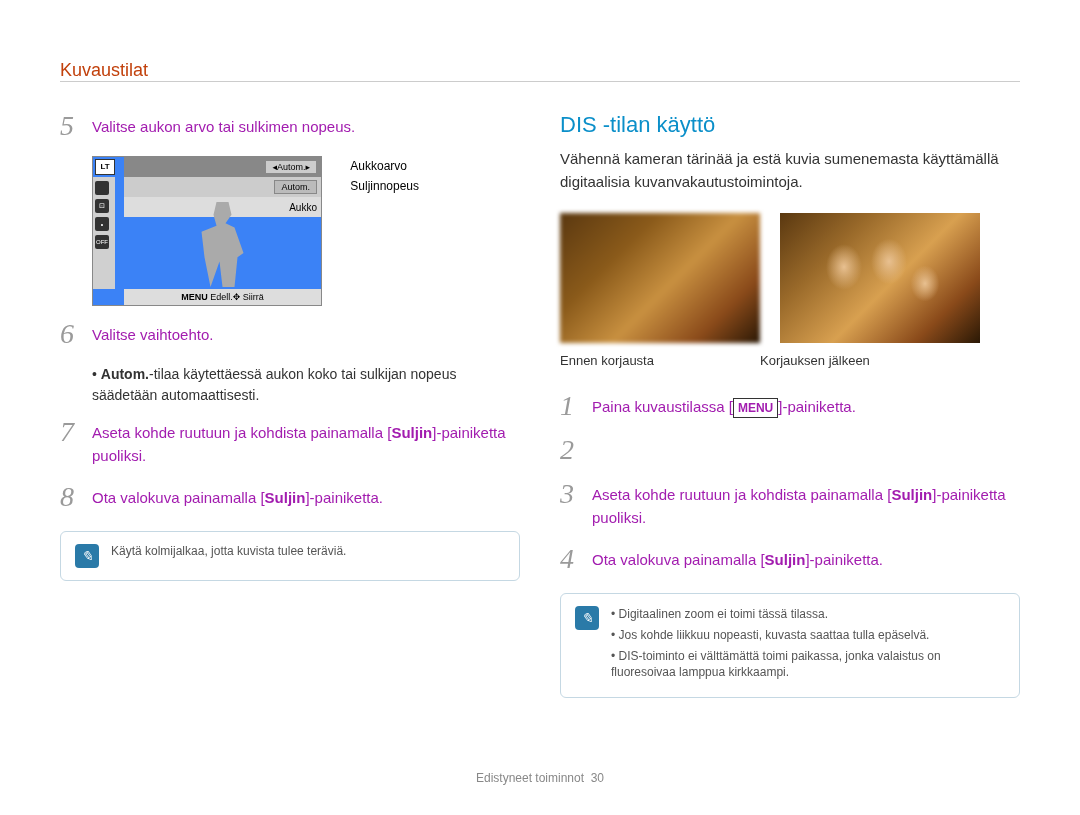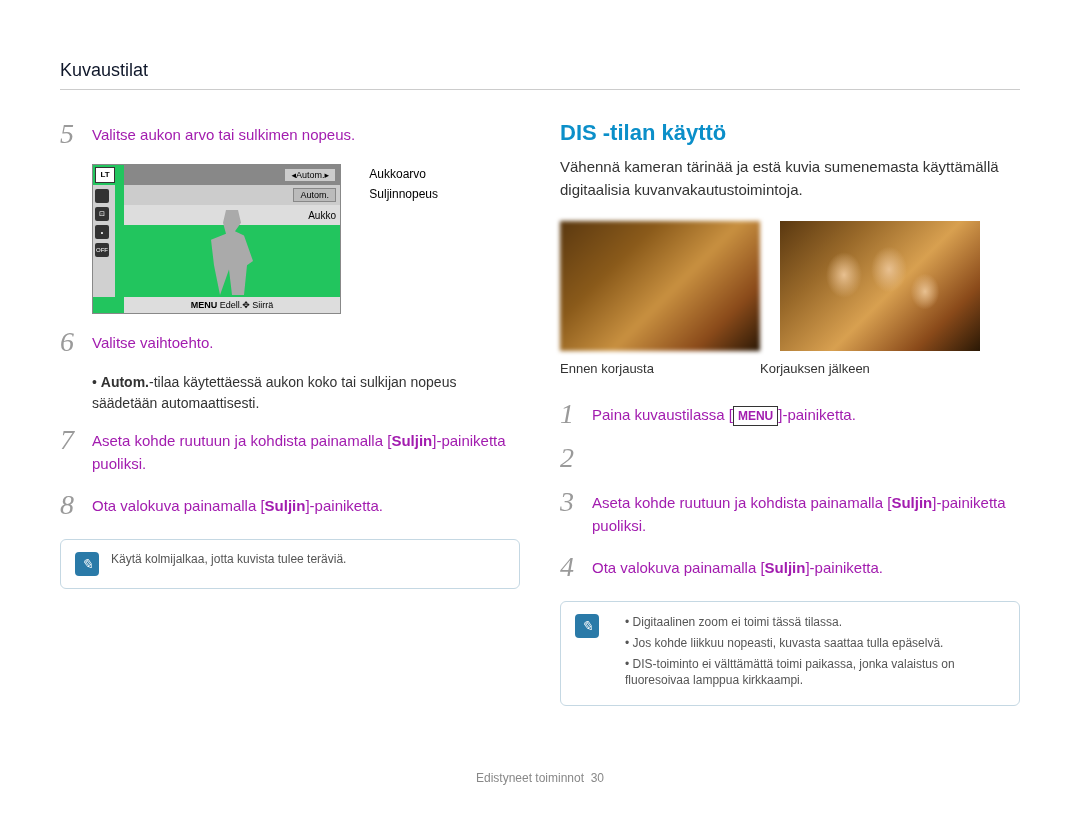--- a/index.html
+++ b/index.html
@@ -9,25 +9,24 @@
   }
   body {
     font-family: Arial, Helvetica, sans-serif;
     background: #ffffff;
     width: 1080px;
     height: 815px;
     padding: 60px 60px 30px 60px;
     position: relative;
   }
   .header {
-    color: #0f172a;
+    color: #c2410c;
     font-size: 18px;
     font-weight: 300;
     border-bottom: 1px solid #ccc;
-    padding-bottom: 8px;
     margin-bottom: 30px;
   }
   .columns {
     display: flex;
     gap: 40px;
   }
   .col {
     flex: 1;
   }
   .step {
@@ -57,23 +56,23 @@
     margin-left: 32px;
     font-size: 14px;
     color: #333;
     line-height: 1.5;
     margin-bottom: 12px;
   }
   .sub-bullet::before {
     content: "• ";
   }
   .camera-screen {
-    width: 249px;
+    width: 230px;
     height: 150px;
-    background: #22c55e;
+    background: #3b82f6;
     border: 1px solid #888;
     margin-left: 32px;
     margin-bottom: 14px;
     position: relative;
     font-size: 10px;
     padding-left: 9px;
   }
   .cs-row {
     display: flex;
     align-items: center;
@@ -138,33 +137,32 @@
     align-items: center;
     justify-content: center;
     font-style: italic;
     font-family: Georgia, serif;
     font-size: 14px;
     flex-shrink: 0;
   }
   .note-content ul {
     list-style: none;
     padding: 0;
-    margin-left: 14px;
   }
   .note-content li {
     margin-bottom: 4px;
     line-height: 1.4;
   }
   .note-content li::before {
     content: "• ";
   }
   .sec-title {
     color: #0b8fc9;
     font-size: 22px;
-    font-weight: 700;
+    font-weight: 400;
     margin-bottom: 10px;
   }
   .sec-intro {
     font-size: 15px;
     color: #333;
     line-height: 1.5;
     margin-bottom: 20px;
   }
   .photo-row {
     display: flex;

